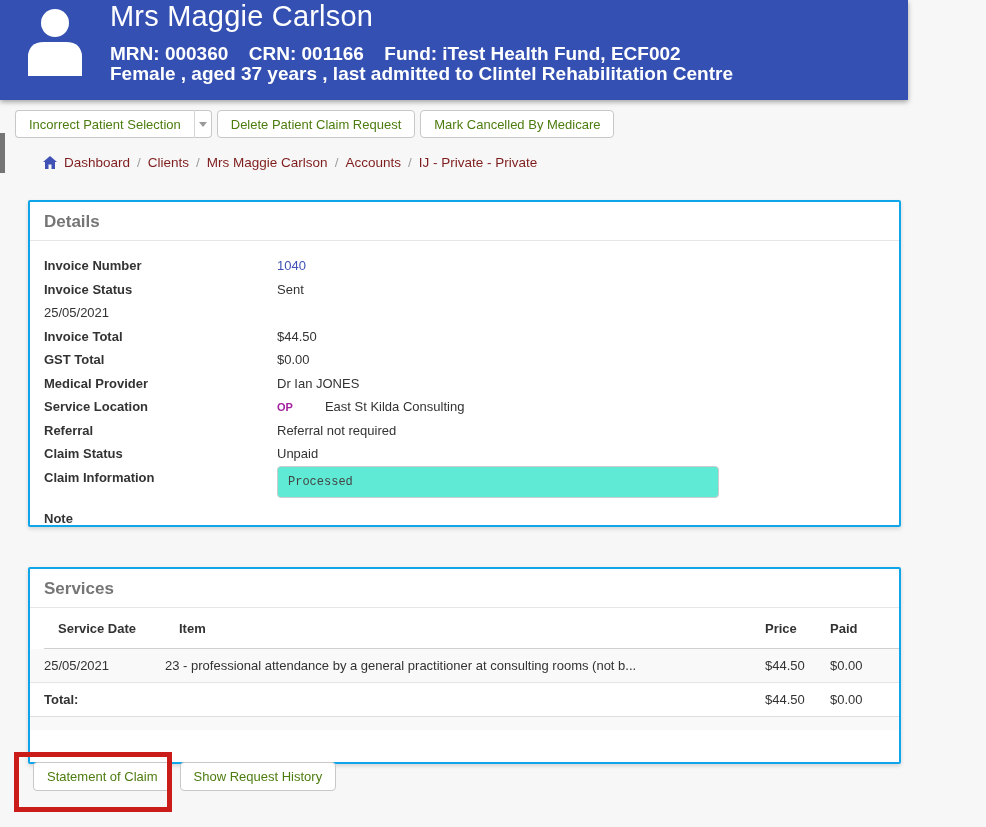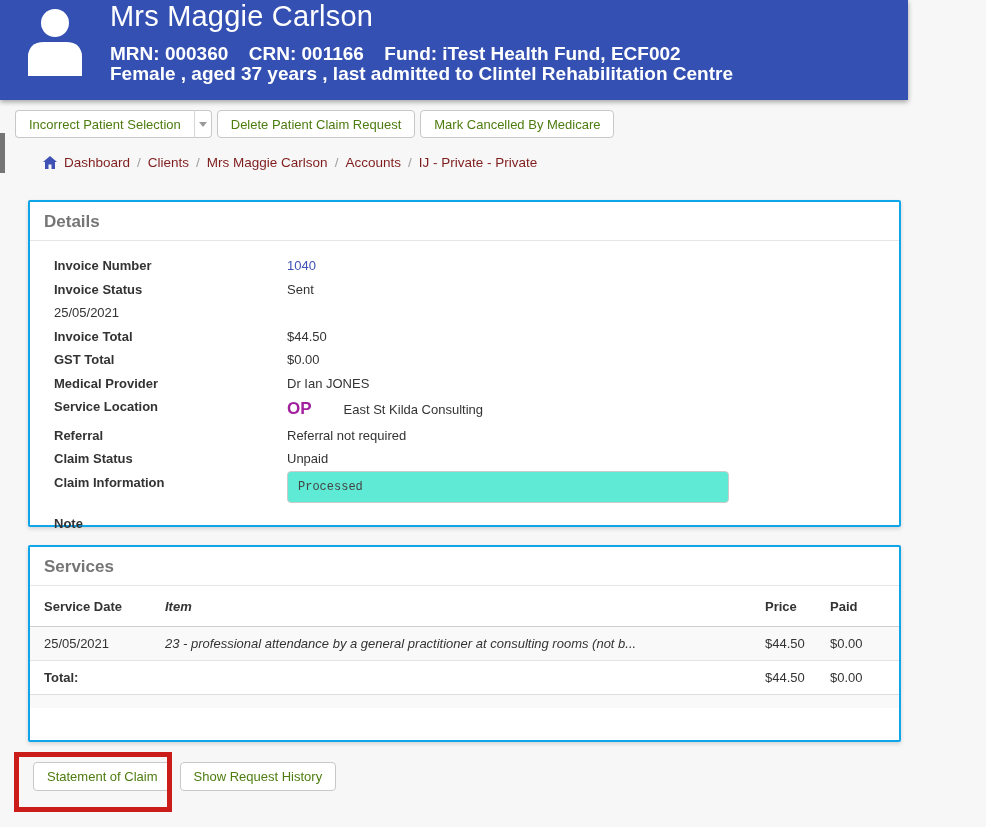--- a/index.html
+++ b/index.html
@@ -77,59 +77,59 @@
   .home-icon { margin-right: 7px; display: inline-flex; }
 
   
   .card {
     position: absolute; left: 28px; width: 873px;
     background: #fff;
     border: 2px solid #0ea5e9; border-radius: 2px;
     box-shadow: 0 2px 4px rgba(0,0,0,0.14);
   }
   .card-details { top: 200px; height: 327px; }
-  .card-services { top: 545px; height: 197px; }
+  .card-services { top: 567px; height: 197px; }
   .card-header {
     height: 39px; line-height: 39px; padding-left: 14px;
     font-size: 17px; font-weight: 700; color: #757575;
     border-bottom: 1px solid #e6e6e6;
   }
 
   
-  .fields { padding: 17px 14px 0 14px; font-size: 13px; margin-left: 10px; }
+  .fields { padding: 17px 14px 0 14px; font-size: 13px; }
   .field-row { display: flex; margin-bottom: 8.5px; align-items: flex-start; }
   .field-label { width: 233px; font-weight: 700; color: #333; flex-shrink: 0; }
   .field-value { color: #333; }
   .field-value a { color: #3f51b5; text-decoration: none; cursor: pointer; }
-  .op-badge { color: #a2209e; font-size: 17px; font-weight: 700; margin-right: 32px; }
+  .op-badge { color: #a2209e; font-size: 11px; font-weight: 700; margin-right: 32px; }
   .claim-info-box {
     width: 442px; height: 32px;
     background: #5eead4; border: 1px solid #cbcbcb; border-radius: 4px;
     font-family: "Liberation Mono", monospace; font-size: 12px; color: #444;
     padding: 8px 10px; margin-top: -4px;
   }
   .note-row { margin-top: 13px; align-items: flex-end; }
 
   
   .svc-table { font-size: 13px; }
   .svc-thead {
     display: flex; padding: 13px 14px 12px 14px;
-    font-weight: 700; border-bottom: 1px solid #cfcfcf;
+    font-weight: 700; border-bottom: 1px solid #cfcfcf; margin-left: 14px;
   }
   .svc-row {
     display: flex; padding: 9px 14px;
     background: #f9f9f9; border-bottom: 1px solid #e4e4e4;
   }
   .svc-total {
     display: flex; padding: 9px 14px;
     border-bottom: 1px solid #dedede;
   }
   .svc-stripe { height: 13px; background: #f9f9f9; }
   .col-date { width: 121px; flex-shrink: 0; }
-  .col-item { flex: 1 1 auto; padding-right: 24px; font-style: italic; }
+  .col-item { flex: 1 1 auto; padding-right: 24px; }
   .col-price { width: 65px; flex-shrink: 0; }
   .col-paid { width: 55px; flex-shrink: 0; }
   .svc-total .col-date { font-weight: 700; }
 
   
   .footer-actions {
     position: absolute; left: 33px; top: 762px;
     display: flex; gap: 8px; z-index: 3;
   }
   .footer-actions .btn { height: 29px; }

